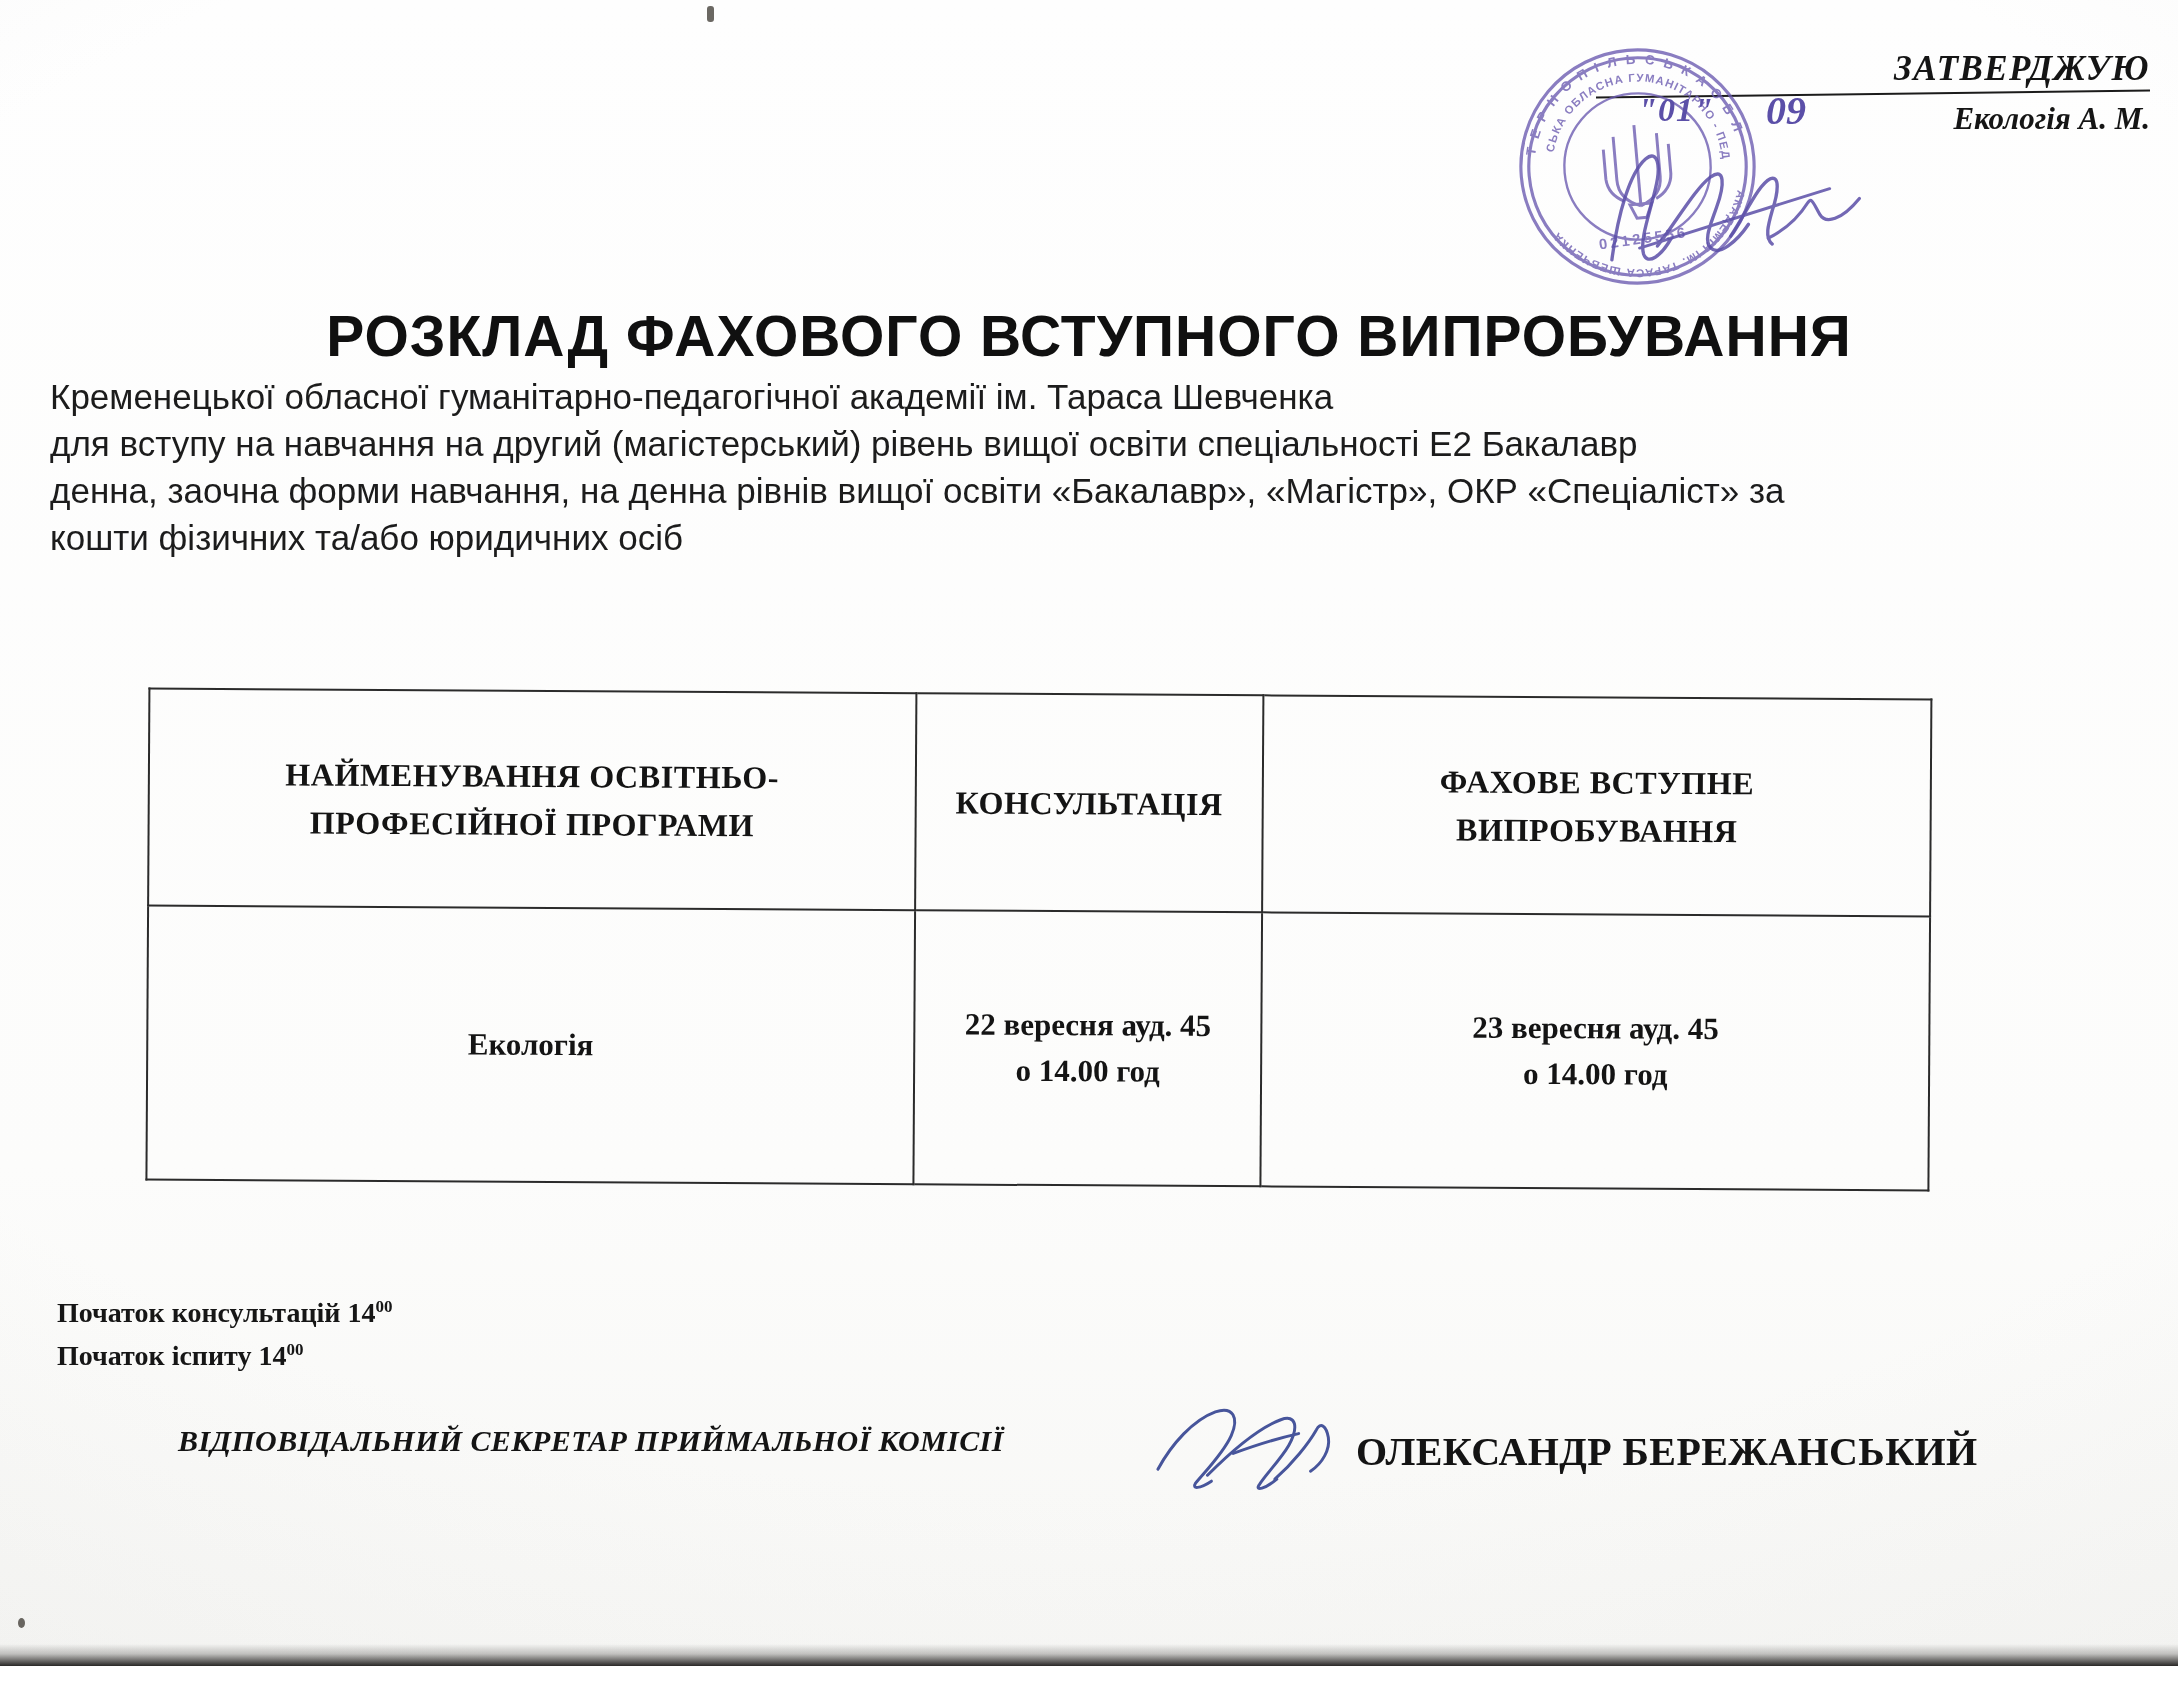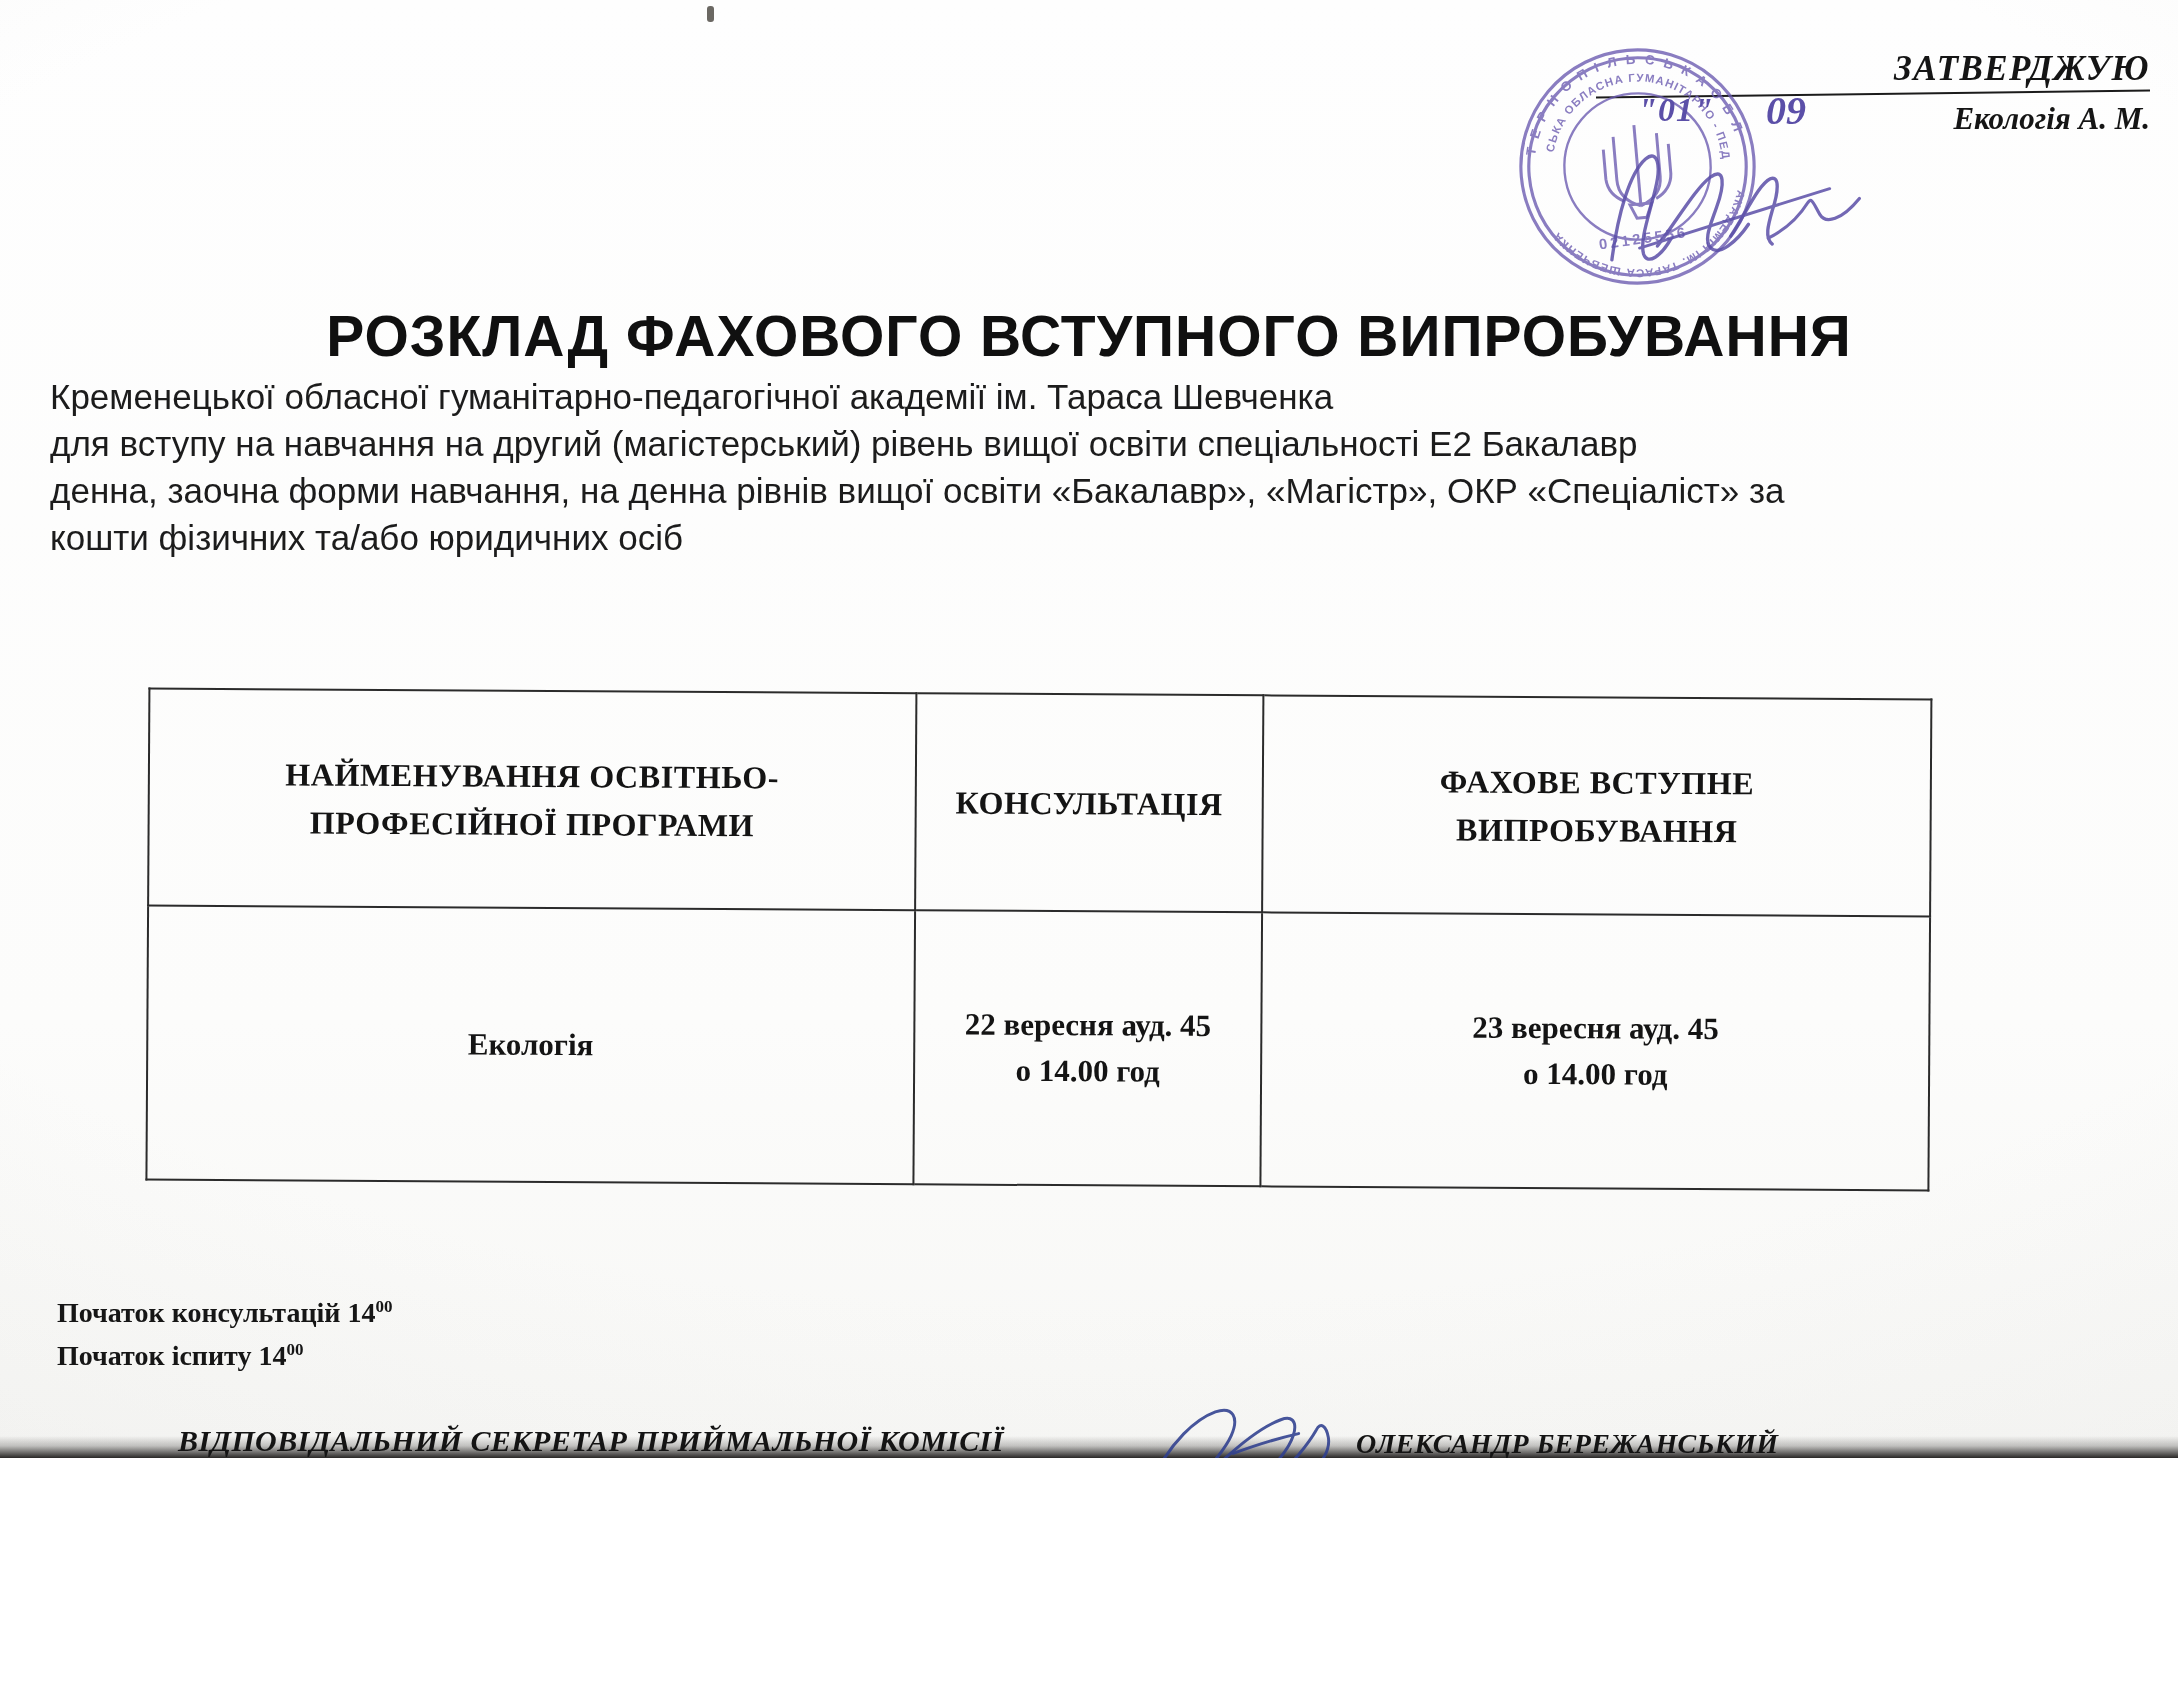--- a/index.html
+++ b/index.html
@@ -4,21 +4,21 @@
 <title>Розклад фахового вступного випробування</title>
 <style>
   html, body {
     margin: 0;
     padding: 0;
     background: #ffffff;
   }
   #page {
     position: relative;
     width: 2178px;
-    height: 1458px;
+    height: 1666px;
     background: #bef264;
     overflow: hidden;
     font-family: "Liberation Sans", sans-serif;
     color: #141414;
   }
 
   
   .paper-tint {
     position: absolute;
     inset: 0;
@@ -229,23 +229,22 @@
     font-size: 30px;
     font-weight: bold;
     font-style: italic;
     letter-spacing: 0.4px;
     white-space: nowrap;
   }
   #secretary-row .person-name {
     position: absolute;
     left: 1178px;
     top: 12px;
-    font-size: 28px;
-    font-weight: bold;
-    font-style: italic;
+    font-size: 40px;
+    font-weight: bold;
     letter-spacing: 0.4px;
     white-space: nowrap;
   }
   #sig-secretary {
     position: absolute;
     left: 970px;
     top: -24px;
     width: 218px;
     height: 109px;
     opacity: .88;

